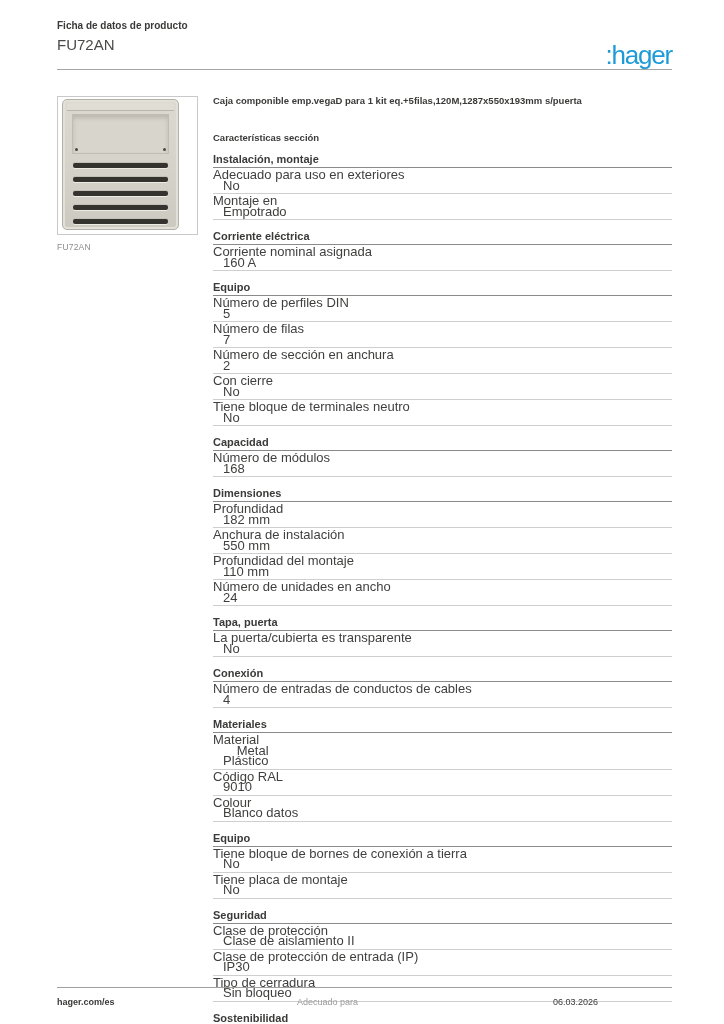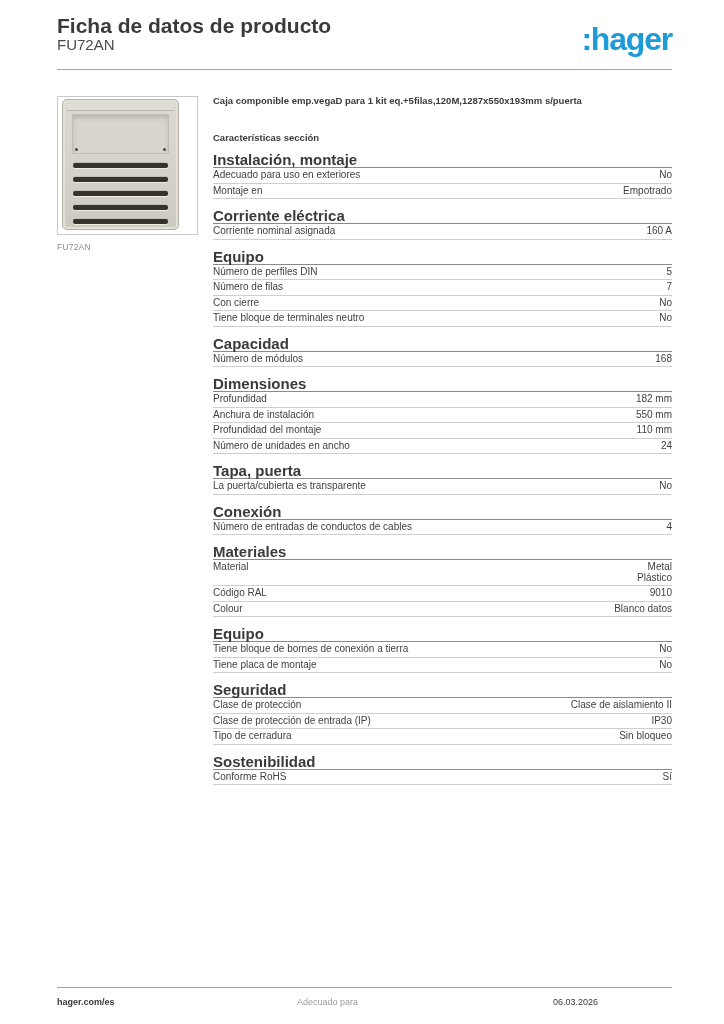--- a/index.html
+++ b/index.html
@@ -12,25 +12,25 @@
     overflow: hidden;
   }
   .page { position: absolute; inset: 0; background: #fff; }
 
   
   .header {
     position: absolute; left: 57px; right: 52px; top: 16px;
     display: flex; justify-content: space-between; align-items: flex-start;
   }
   .title-block { line-height: 19px; }
-  .doc-title { font-size: 21px; font-weight: bold; color: #3a3a39; }
+  .doc-title { font-size: 10px; font-weight: bold; color: #3a3a39; }
   .doc-subtitle { font-size: 15px; font-weight: normal; color: #4a4a49; }
   .logo {
-    font-size: 32px; font-weight: bold; letter-spacing: -1.2px;
-    line-height: 30px; margin-top: 8px;
+    font-size: 26px; font-weight: normal; letter-spacing: -1.2px;
+    line-height: 30px; margin-top: 24px;
   }
   .header-rule {
     position: absolute; left: 57px; width: 615px; top: 69px;
     border: none; border-top: 1.5px solid #a6a6a6;
   }
 
   
   .main {
     position: absolute; left: 57px; top: 93px; width: 615px;
     display: flex; align-items: flex-start;
@@ -76,27 +76,27 @@
   
   .description {
     font-size: 9.5px; font-weight: bold; line-height: 11px;
     margin: 2px 0 0 0; color: #3a3a39;
   }
   .char-heading {
     font-size: 9.5px; font-weight: bold; margin-top: 26px; color: #3a3a39;
   }
   .spec-section { margin-top: 11px; }
   .section-title {
-    font-size: 15px; font-weight: bold; line-height: 11px;
+    font-size: 11px; font-weight: bold; line-height: 11px;
     padding-bottom: 2px; border-bottom: 1px solid #8a8a8a; color: #3a3a39;
   }
   .spec-row {
     display: flex; justify-content: space-between; align-items: flex-start;
-    font-size: 10px; line-height: 10.5px;
-    padding: 2px 0 2px 0; border-bottom: 1px solid #cfcfcf;
+    font-size: 13px; line-height: 10.5px;
+    padding: 2px 0 2px 0; border-bottom: 1px solid #cfcfcf; flex-direction: column;
   }
   .spec-label { text-align: left; color: #3f3f3e; }
   .spec-value { text-align: right; color: #3f3f3e; white-space: pre-line; margin-left: 10px; }
 
   
   .footer-rule {
     position: absolute; left: 57px; width: 615px; top: 987px;
     border: none; border-top: 1px solid #9f9f9f;
   }
   .footer {
@@ -177,20 +177,24 @@
   <div class="spec-row">
     <span class="spec-label">Número de perfiles DIN</span>
     <span class="spec-value">5</span>
   </div>
 
   <div class="spec-row">
     <span class="spec-label">Número de filas</span>
     <span class="spec-value">7</span>
   </div>
 
+  <div class="spec-row">
+    <span class="spec-label">Número de sección en anchura</span>
+    <span class="spec-value">2</span>
+  </div>
 
   <div class="spec-row">
     <span class="spec-label">Con cierre</span>
     <span class="spec-value">No</span>
   </div>
 
   <div class="spec-row">
     <span class="spec-label">Tiene bloque de terminales neutro</span>
     <span class="spec-value">No</span>
   </div>

